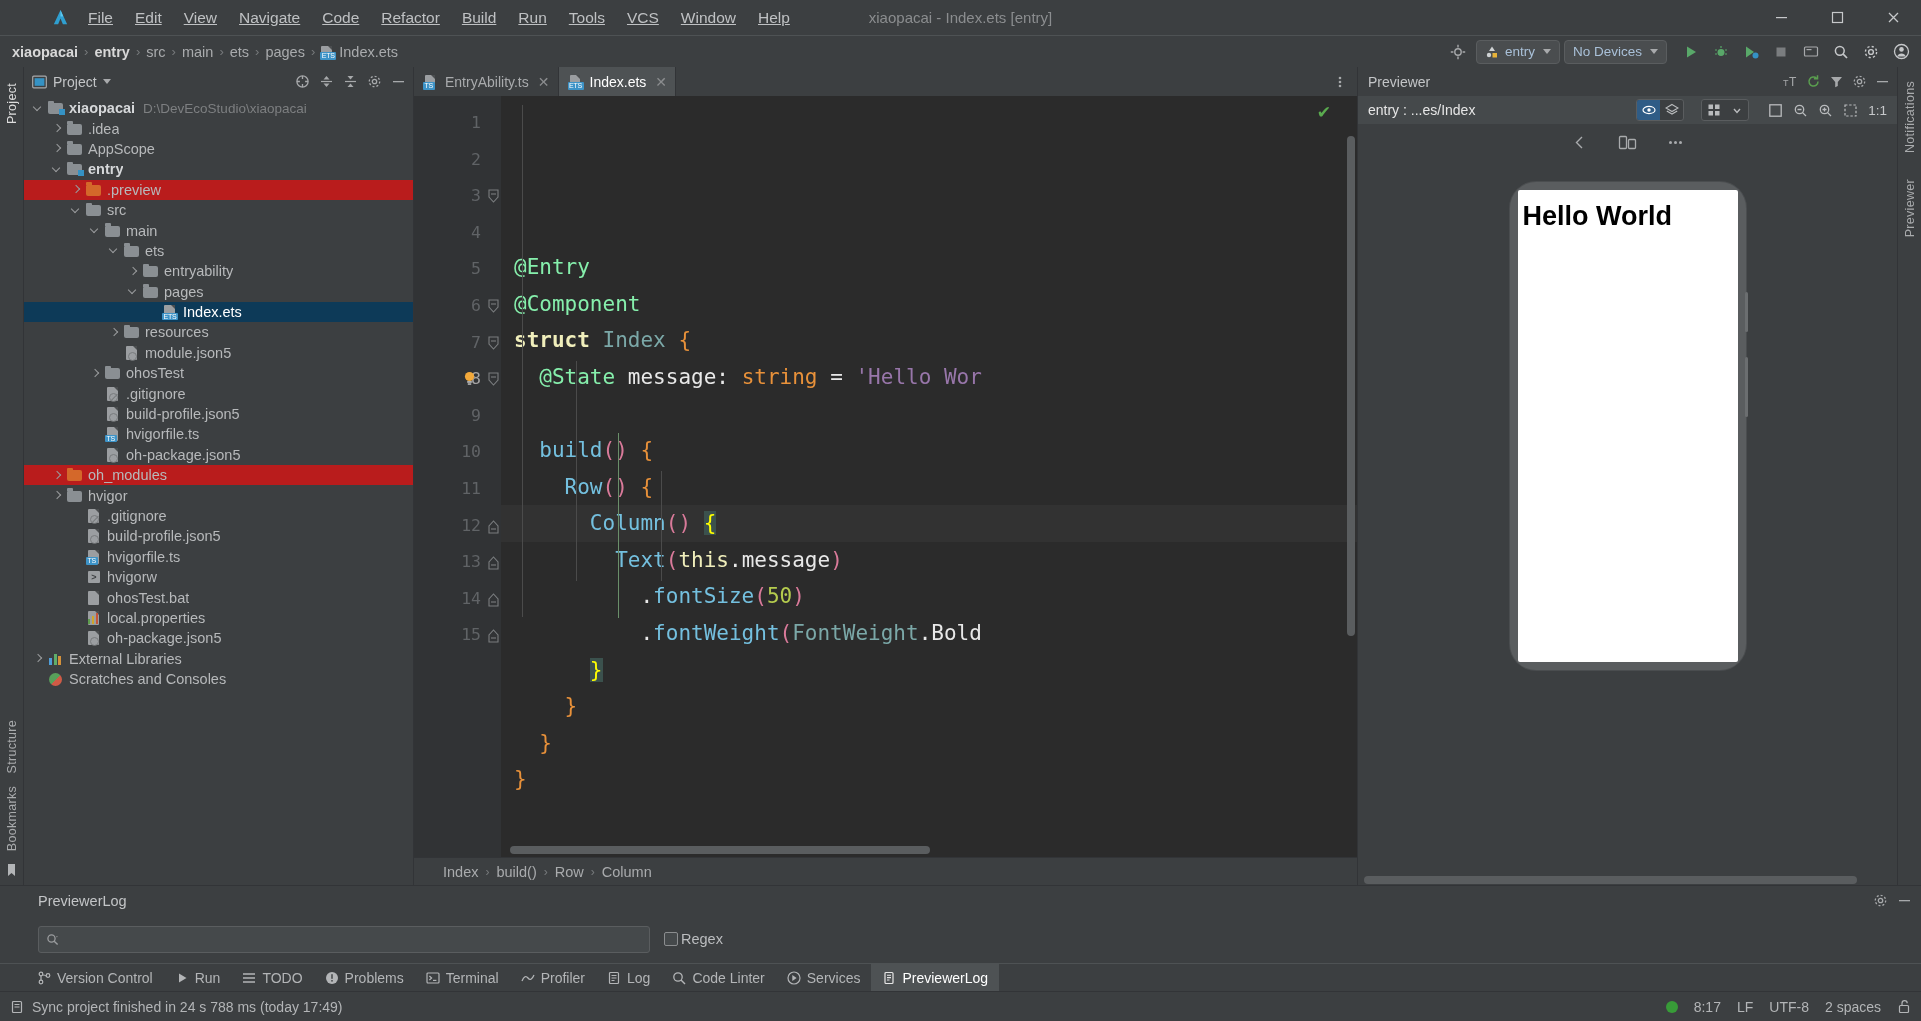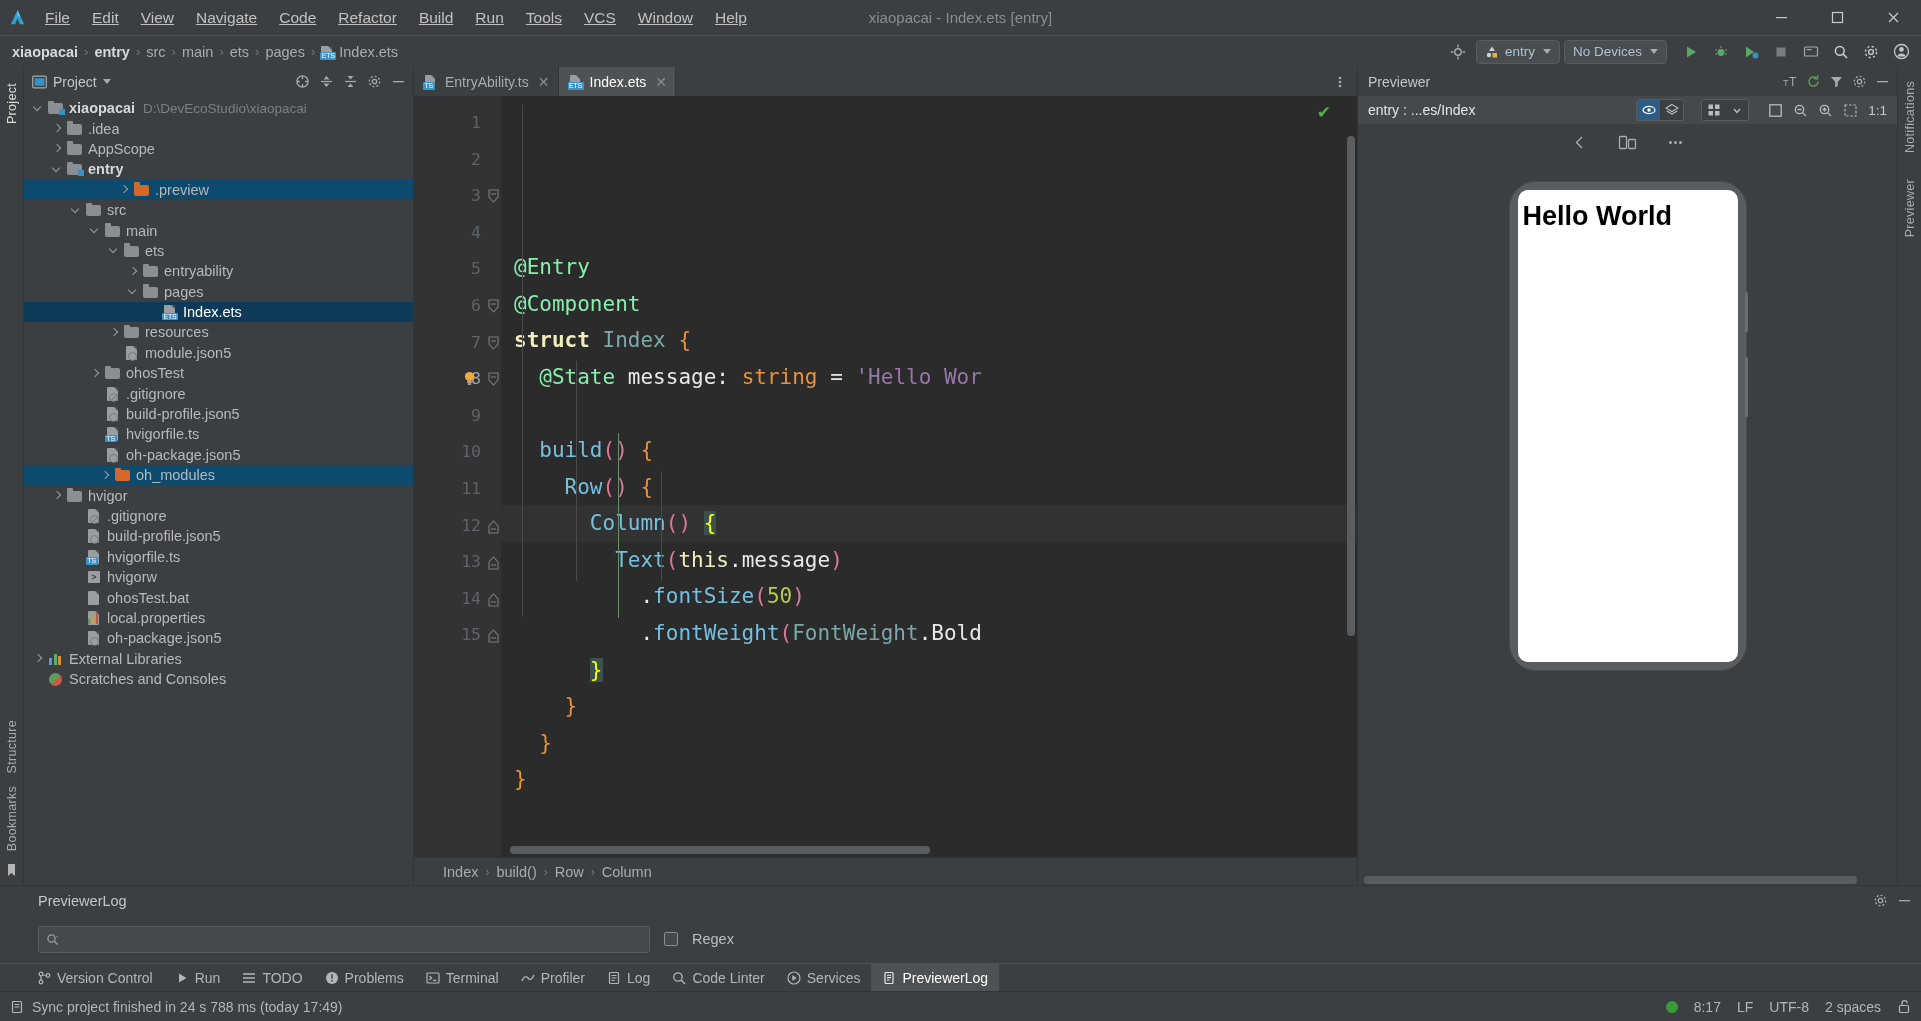--- a/index.html
+++ b/index.html
@@ -9,21 +9,21 @@
     font-family: "Liberation Sans", sans-serif;
     color: #bbbbbb;
     overflow: hidden;
     -webkit-font-smoothing: antialiased;
   }
   .app { position: relative; width: 1921px; height: 1021px; display: flex; flex-direction: column; }
 
   
   .titlebar {
     height: 35px; background: #3c3f41; display: flex; align-items: center;
-    flex: 0 0 35px; position: relative;
+    flex: 0 0 35px; position: relative; padding-left: 43px;
   }
   .logo { width: 34px; display: flex; align-items: center; justify-content: center; }
   .logo svg { display: block; }
   .menu { display: flex; align-items: center; gap: 0px; }
   .menu-item {
     font-size: 15.5px; color: #bfc1c3; padding: 3px 11px; cursor: default; white-space: nowrap;
   }
   .menu-item u { text-decoration: underline; }
   .win-title {
     position: absolute; left: 0; right: 0; text-align: center;
@@ -93,21 +93,21 @@
   .panel-head .ttl { display: flex; align-items: center; gap: 6px; }
   .panel-head .acts { margin-left: auto; display: flex; align-items: center; gap: 2px; }
   .panel-ico { width: 22px; height: 22px; display: flex; align-items: center; justify-content: center; color: #a7a9ab; }
 
   .tree { flex: 1 1 auto; overflow: hidden; padding-top: 2px; font-size: 14.5px; }
   .trow {
     height: 20.4px; display: flex; align-items: center; white-space: nowrap;
     color: #b7b9bb; padding-right: 4px;
   }
   .trow.sel { background: #0d3a58; color: #ffffff; }
-  .trow.hl { background: #0c4a6e; padding-left: 48px; }
+  .trow.hl { background: #b91c1c; }
   .trow.bold { font-weight: bold; color: #d6d8da; }
   .arrow {
     width: 13px; height: 13px; flex: 0 0 13px; position: relative; margin-right: 2px;
   }
   .arrow::before {
     content: ''; position: absolute; left: 3px; top: 3px;
     width: 5px; height: 5px; border-right: 1.6px solid #9a9c9e; border-bottom: 1.6px solid #9a9c9e;
     transform: rotate(-45deg);
   }
   .arrow.open::before { transform: rotate(45deg); left: 2px; top: 2px; }
@@ -212,21 +212,21 @@
   .seg { display: flex; background: #3c3f41; border: 1px solid #5a5d5f; border-radius: 3px; overflow: hidden; }
   .seg .s { width: 23px; height: 20px; display: flex; align-items: center; justify-content: center; color: #a9abad; }
   .seg .s.on { background: #2f5c86; color: #ffffff; }
   .prev-tools2 { height: 36px; flex: 0 0 36px; display: flex; align-items: center; justify-content: center; gap: 18px; }
   .pt-btn { width: 30px; height: 24px; display: flex; align-items: center; justify-content: center; color: #a9abad; }
   .prev-stage { flex: 1 1 auto; position: relative; display: flex; align-items: flex-start; justify-content: center; padding-top: 22px; }
   .phone {
     width: 236px; height: 488px; background: #5a5d5f; border-radius: 26px;
     box-shadow: 0 0 0 1px #4a4d4f; position: relative; padding: 8px;
   }
-  .phone-screen { width: 100%; height: 100%; background: #ffffff; border-radius: 10px; overflow: hidden; padding: 12px 0 0 2px; }
+  .phone-screen { width: 100%; height: 100%; background: #ffffff; border-radius: 2px; overflow: hidden; padding: 12px 0 0 2px; }
   .hello {
     color: #000000; font-size: 27px; font-weight: bold; font-family: "Liberation Sans", sans-serif;
     padding-left: 3px; line-height: 1.05;
   }
   .phone-btn { position: absolute; right: -2px; background: #6b6e70; width: 3px; border-radius: 2px; }
   .prev-scroll-h { height: 10px; flex: 0 0 10px; position: relative; }
   .prev-scroll-h i { position: absolute; left: 6px; right: 40px; top: 1px; height: 8px; background: #5a5d5f; border-radius: 4px; }
 
   
   .bottom { flex: 0 0 78px; height: 78px; background: #3c3f41; display: flex; flex-direction: column; border-top: 1px solid #323437; }
@@ -234,21 +234,21 @@
   .bt-head .acts { margin-left: auto; display: flex; align-items: center; gap: 2px; }
   .bt-body { flex: 1 1 auto; display: flex; align-items: center; padding: 0 8px 0 38px; gap: 14px; }
   .searchbox {
     flex: 0 0 612px; height: 27px; background: #45494b; border: 1px solid #5a5d5f; border-radius: 3px;
     display: flex; align-items: center; padding: 0 7px; gap: 5px; color: #8b8d8f; font-size: 14px;
   }
   .searchbox input {
     border: none; background: transparent; outline: none; color: #d0d2d4; font-size: 14px;
     font-family: "Liberation Sans", sans-serif; flex: 1 1 auto;
   }
-  .chk { display: flex; align-items: center; gap: 14px; font-size: 14.5px; color: #bbbdbf; }
+  .chk { display: flex; align-items: center; gap: 3px; font-size: 14.5px; color: #bbbdbf; }
   .chkbox { width: 14px; height: 14px; border: 1px solid #8b8d8f; border-radius: 2px; background: #45494b; }
 
   
   .twbar { flex: 0 0 28px; height: 28px; background: #3c3f41; display: flex; align-items: stretch; border-top: 1px solid #4e5254; padding-left: 26px; }
   .tw {
     display: flex; align-items: center; gap: 6px; padding: 0 11px; font-size: 14px; color: #b3b5b7;
   }
   .tw.active { background: #4e5254; color: #ffffff; }
 
   

